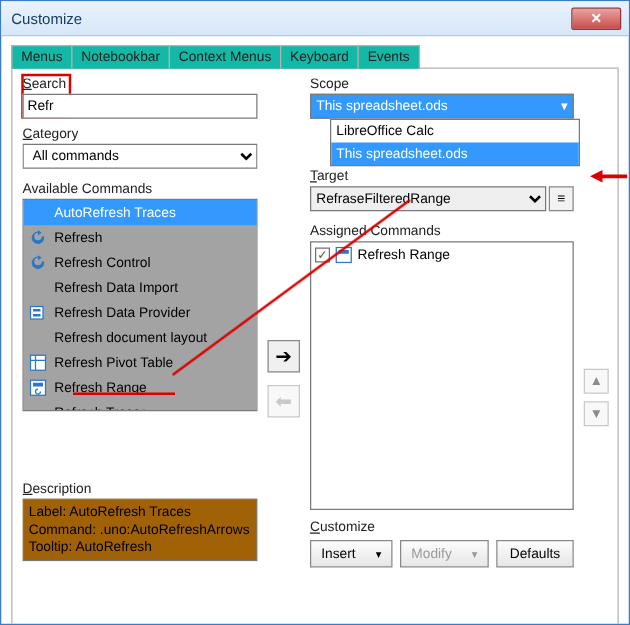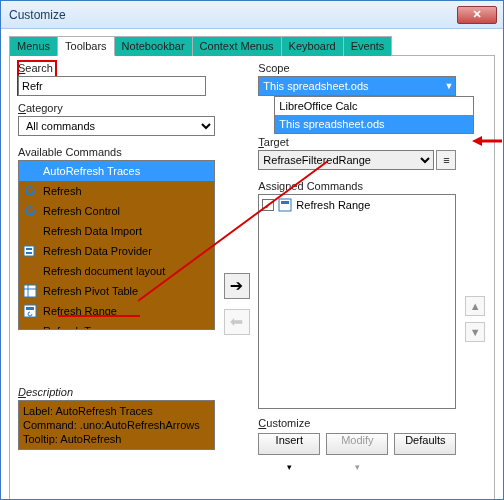--- a/index.html
+++ b/index.html
@@ -73,21 +73,21 @@
     height: 20px;
     border: 1px solid #7a7a7a;
     background: #fff;
     font: inherit;
     padding: 1px 3px;
   }
   .search-wrap input { width: 188px; display:block; }
   .search-redframe { position:absolute; border:2px solid #d90000; width:40px; height:36px; left:7px; top:4px; pointer-events:none; }
   .listbox {
     border: 1px solid #7a7a7a;
-    background: #a16207;
+    background: #a3a3a3;
     height: 170px;
     overflow: auto;
   }
   .listitem {
     display: flex; align-items:center; gap: 6px;
     padding: 2px 4px;
     height: 20px;
   }
   .listitem.sel { background: #3399ff; color: #fff; }
   .ico { width: 14px; height: 14px; display:inline-block; flex-shrink:0; }
@@ -124,22 +124,22 @@
   .assigned-item { display:flex; align-items:center; gap:4px; padding:2px 3px; height:20px; }
   .arrowbtn {
     width:26px; height:26px; border:1px solid #888; background:#f0f0f0;
     display:flex; align-items:center; justify-content:center;
   }
   .arrowbtn.disabled { opacity:0.45; }
   .btnrow { display:flex; gap:6px; margin-top:4px; }
   .btn {
     min-width: 62px; height: 22px;
     border: 1px solid #888; background: linear-gradient(#fdfdfd,#e6e6e6);
-    display:flex; align-items:center; justify-content:space-between; gap:16px;
-    padding: 0 8px; font: inherit; flex-direction: column;
+    display:flex; align-items:center; justify-content:center; gap:16px;
+    padding: 0 8px; font: inherit;
   }
   .btn.dis { color:#9a9a9a; }
   .footer {
     display:flex; gap:6px; padding: 6px 8px;
     align-items:center;
   }
   .footer .spacer { flex:1; }
   .caret { font-size:9px; }
   .red-arrow {
     position:absolute; right:-3px; top:103px;
@@ -155,21 +155,20 @@
 <div class="titlebar">
   <span class="title">Customize</span>
   <div class="close-btn">
     <span>✕</span>
   </div>
 </div>
 
 <div class="inner">
   <div class="tabs">
     <div class="tab">Menus</div>
-    <div class="tab active">Toolbars</div>
     <div class="tab">Notebookbar</div>
     <div class="tab">Context Menus</div>
     <div class="tab">Keyboard</div>
     <div class="tab">Events</div>
   </div>
 
   <div class="page">
     <div class="search-redframe"></div>
 
     <div class="cols">
@@ -235,21 +234,21 @@
                 </svg></span>
             <span>Refresh Range</span>
           </div>
           <div class="listitem">
             <span class="ico"></span>
             <span>Refresh Traces</span>
           </div>
         </div>
         <div class="red-underline" style="top:253px;"></div>
 
-        <div class="lbl u" style="margin-top:56px;font-style:italic;">Description</div>
+        <div class="lbl u" style="margin-top:56px;">Description</div>
         <div class="desc-box">
           <div>Label: AutoRefresh Traces</div>
           <div>Command: .uno:AutoRefreshArrows</div>
           <div>Tooltip: AutoRefresh</div>
         </div>
       </div>
 
       <div class="col-mid">
         <div class="arrowbtn">
           <span style="font-size:16px;">➔</span>

